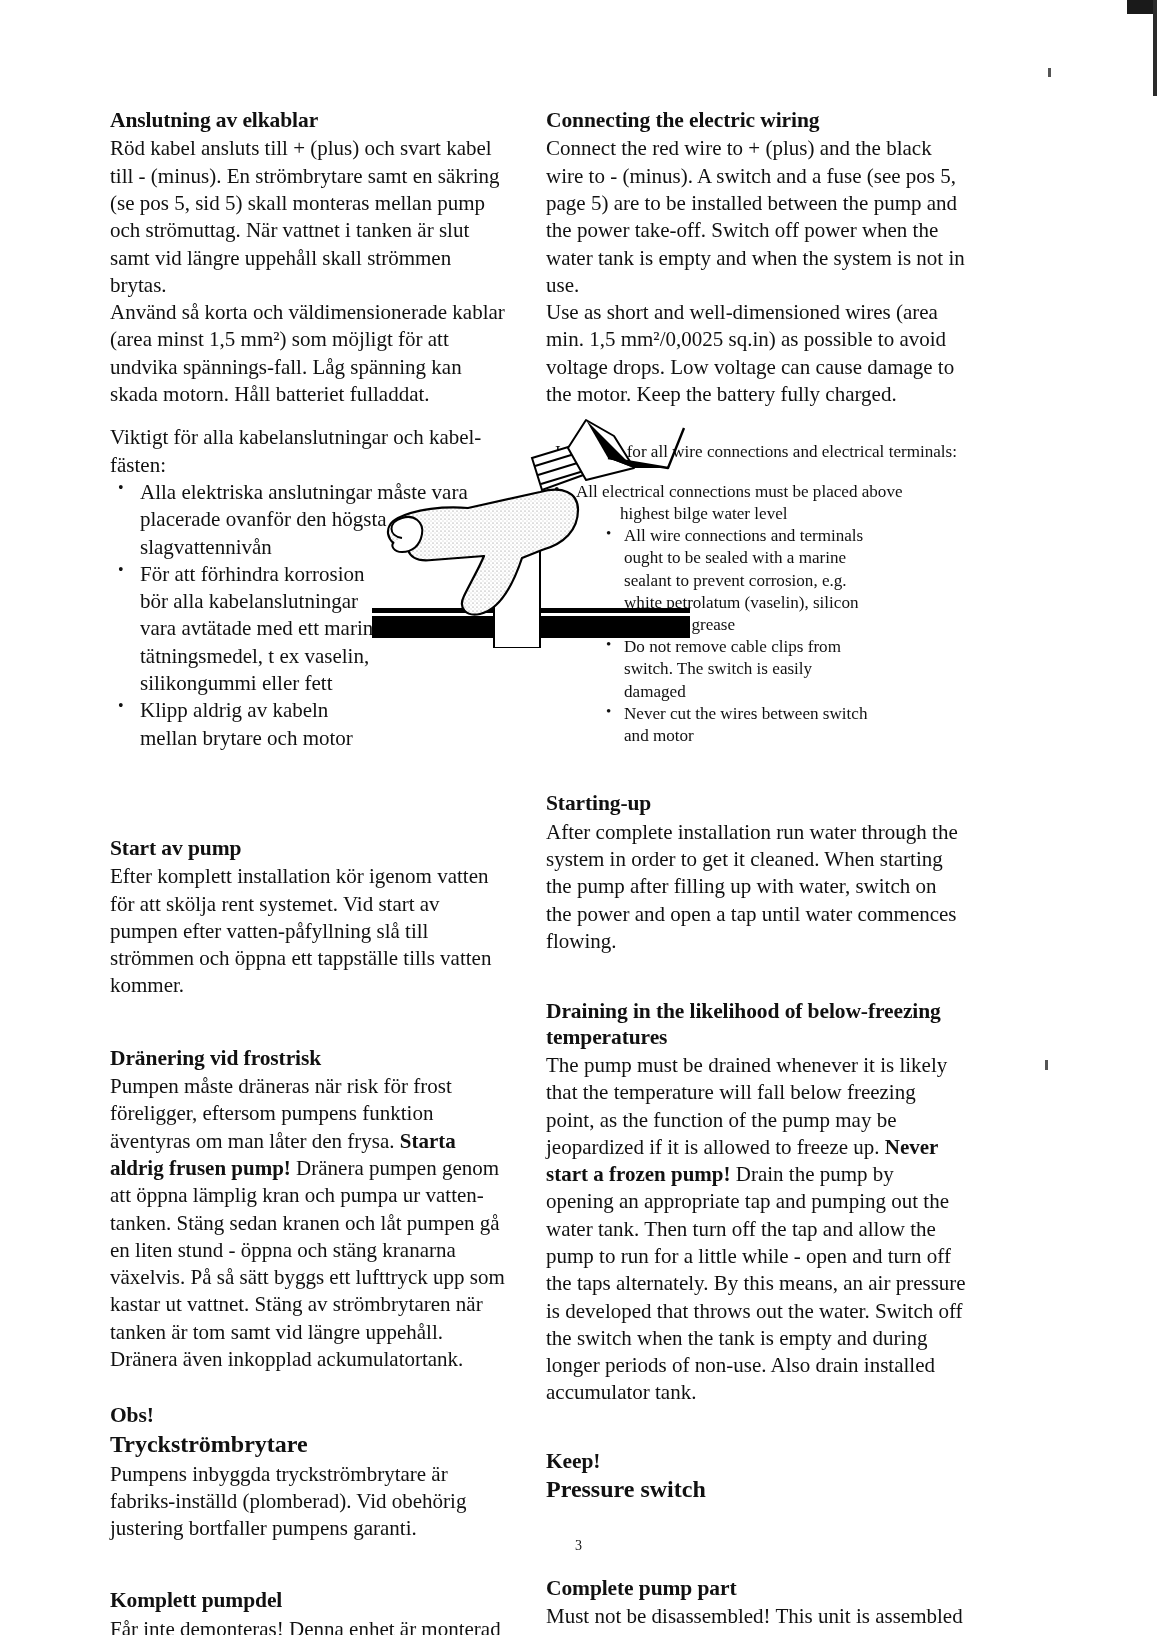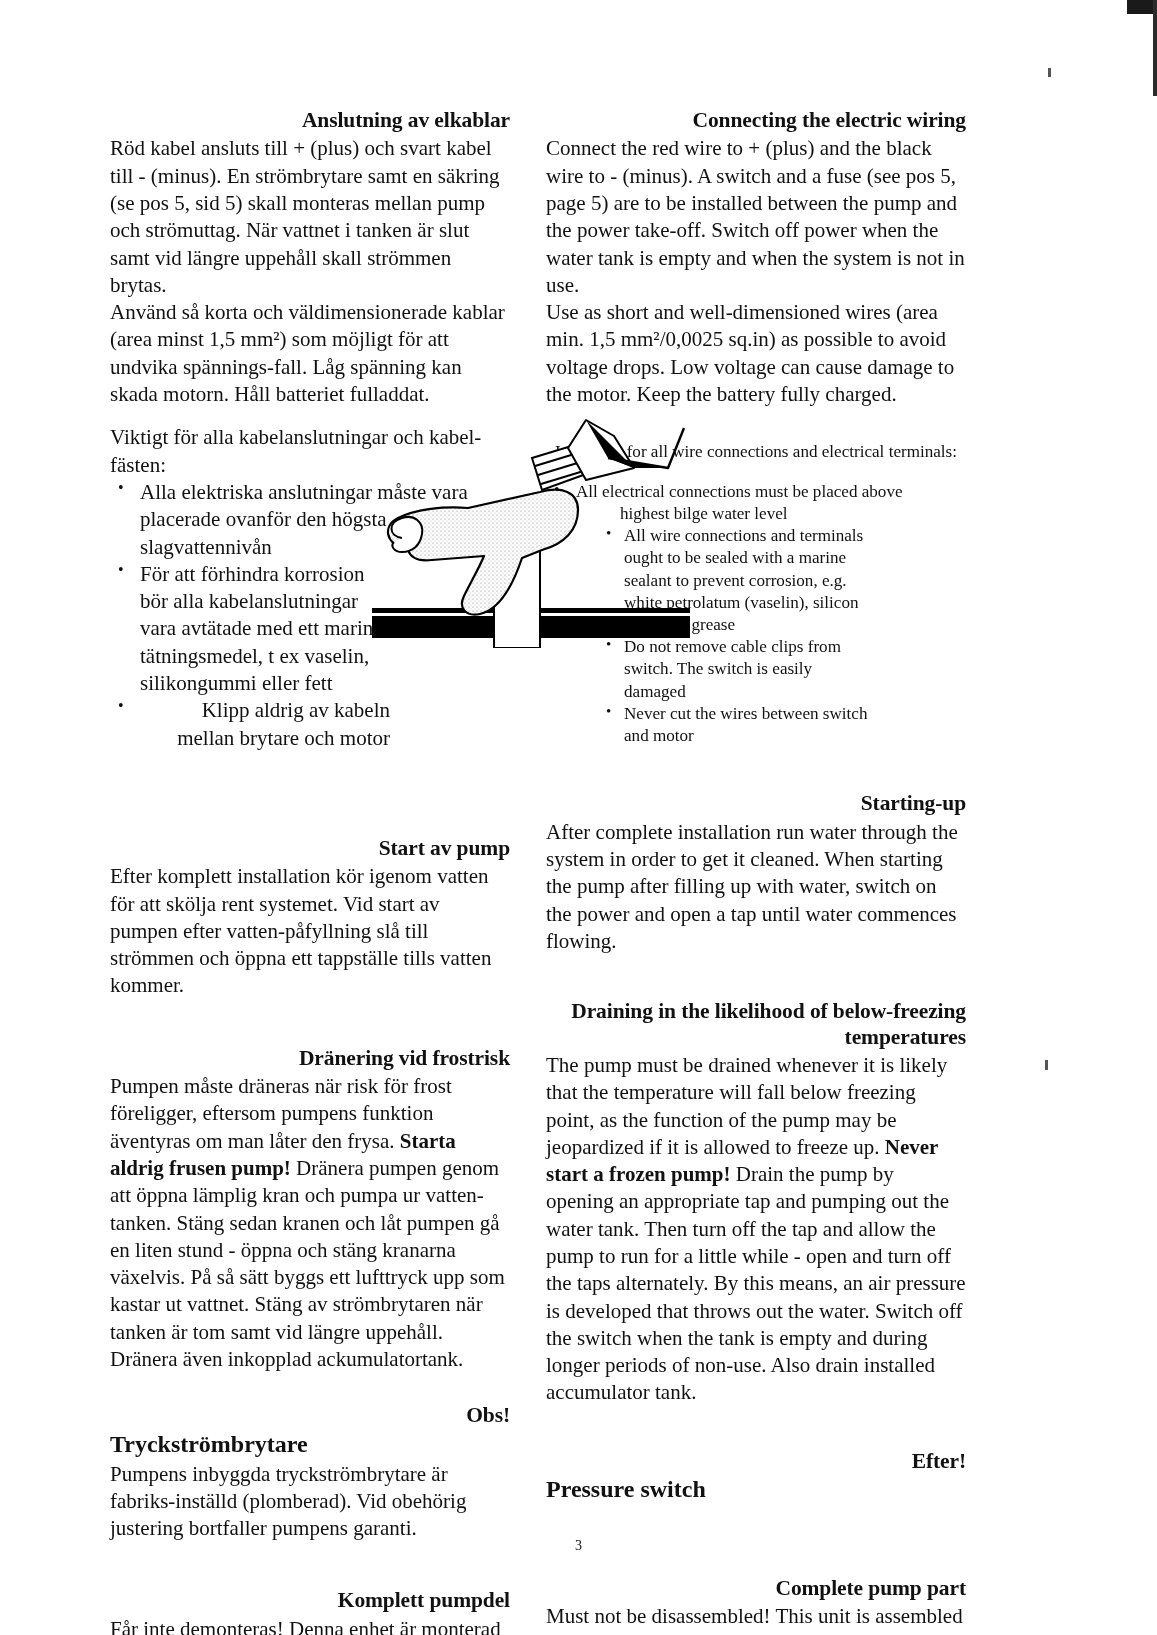--- a/index.html
+++ b/index.html
@@ -52,21 +52,20 @@
   }
   .col-left  { left: 110px;  width: 400px; }
   .col-right { left: 546px;  width: 420px; }
 
   h2.section-title {
     font-size: 21.5px;
     font-weight: bold;
     margin: 0 0 2px 0;
     line-height: 1.18;
     letter-spacing: -0.1px;
-    text-align: right;
   }
   h2.section-title.small-gap { margin-bottom: 1px; }
 
   h3.sub-title {
     font-size: 24px;
     font-weight: bold;
     margin: 0 0 2px 0;
     line-height: 1.2;
   }
 
@@ -180,21 +179,21 @@
 
     <div class="spacer-sm"></div>
 
     <p class="body">Viktigt för alla kabelanslutningar och kabel-fästen:</p>
 
     <ul class="bullets">
       <li>Alla elektriska anslutningar måste vara  placerade ovanför den högsta slagvattennivån</li>
       <li style="width:250px;">
         <span>För att förhindra korrosion bör alla kabelanslutningar vara avtätade med ett marint tätningsmedel, t ex vaselin, silikongummi eller fett</span>
       </li>
-      <li style="width:250px;text-align:right;">
+      <li style="width:250px;">
         <span>Klipp aldrig av kabeln mellan brytare och motor</span>
       </li>
     </ul>
 
     <div style="height:84px"></div>
 
     <h2 class="section-title">Start av pump</h2>
     <p class="body">Efter komplett installation kör igenom vatten för att skölja rent systemet. Vid start av pumpen efter vatten-påfyllning slå till strömmen och öppna ett tappställe tills vatten kommer.</p>
 
     <div class="spacer-lg"></div>
@@ -248,21 +247,21 @@
     <h2 class="section-title">Starting-up</h2>
     <p class="body">After complete installation run water through the system in order to get it cleaned. When starting the pump after filling up with water, switch on the power and open a tap until water commences flowing.</p>
 
     <div style="height:44px"></div>
 
     <h2 class="section-title">Draining in the likelihood of below-freezing temperatures</h2>
     <p class="body"><span>The pump must be drained whenever it is likely that the temperature will fall below freezing point, as the function of the pump may be jeopardized if it is allowed to freeze up. </span><b>Never start a frozen pump!</b><span> Drain the pump by opening an appropriate tap and pumping out the water tank. Then turn off the tap and allow the pump to run for a little while - open and turn off the taps alternately. By this means, an air pressure is developed that throws out the water. Switch off the switch when the tank is empty and during longer periods of non-use. Also drain installed accumulator tank.</span></p>
 
     <div style="height:42px"></div>
 
-    <h2 class="section-title small-gap">Efter!</h2>
+    <h2 class="section-title small-gap">Keep!</h2>
     <h3 class="sub-title">Pressure switch</h3>
 
     <div style="height:70px"></div>
 
     <h2 class="section-title">Complete pump part</h2>
     <p class="body">Must not be disassembled! This unit is assembled with special fixtures. Thus, proper assembling is impossible without these tools. Complete pump part includes valves, diaphragms, driving parts etc and are thus not available as separate spare parts.</p>
   </div>
 
   <div class="figure">
     <svg width="318" height="230" viewBox="0 0 318 230" xmlns="http://www.w3.org/2000/svg">

